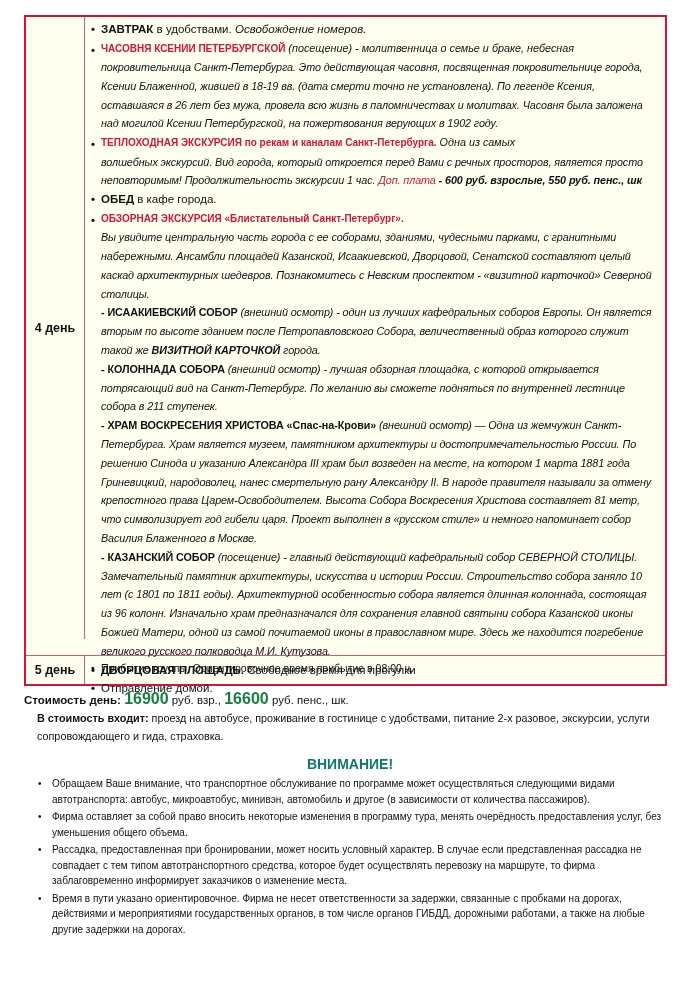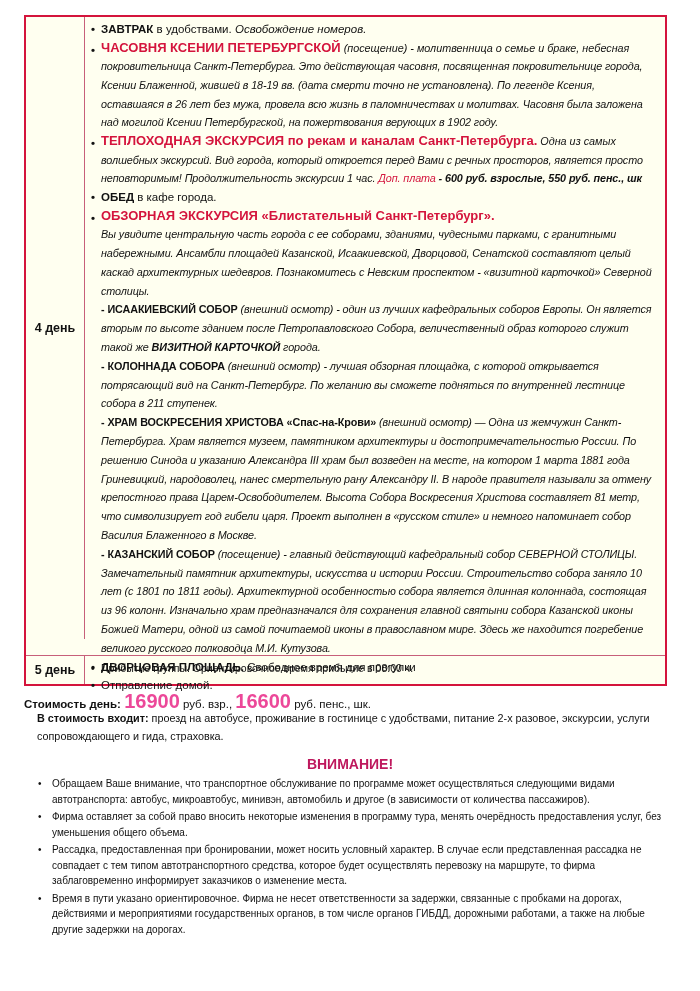--- a/index.html
+++ b/index.html
@@ -13,29 +13,29 @@
   .row-day4 { top: 0; height: 638px; }
   .row-day5 { top: 638px; height: 45px; border-bottom: none; }
   .day-cell { position: absolute; left: 0; top: 0; bottom: 16px; width: 58px; border-right: 1px solid #c7607a; display: flex; align-items: center; justify-content: center; font-weight: bold; font-size: 12.5px; }
   .content-cell { position: absolute; left: 59px; top: 0; right: 0; bottom: 0; padding: 3px 6px 0 6px; box-sizing: border-box; }
   .item { position: relative; padding-left: 10px; font-size: 11.5px; line-height: 18.5px; }
   .item::before { content: "•"; position: absolute; left: 0; top: 0; font-weight: bold; }
   .item.big::before { top: 2px; }
   .b { font-weight: bold; }
   .i { font-style: italic; }
   .red { color: #d4143c; }
-  .head-red { color: #d4143c; font-weight: bold; font-size: 13px; }
+  .head-red { color: #d4143c; font-weight: bold; font-size: 10px; }
   .desc { font-style: italic; font-size: 10.8px; line-height: 18.8px; padding-left: 10px; letter-spacing: -0.1px; }
   .sub { font-size: 10.8px; line-height: 18.8px; padding-left: 10px; letter-spacing: -0.1px; }
   .item.plain { font-size: 11.5px; }
   .day5-item { font-size: 10.5px; line-height: 26px; }
   .cost { position: absolute; left: 24px; top: 690px; font-size: 11.5px; }
-  .cost .num { color: #ec4899; font-weight: bold; font-size: 20px; }
+  .cost .num { color: #15803d; font-weight: bold; font-size: 16px; }
   .includes { position: absolute; left: 24px; top: 710px; width: 640px; font-size: 10.8px; line-height: 17.5px; margin-left: 13px; }
-  .attention-title { position: absolute; left: 0; right: 0; top: 756px; text-align: center; color: #be185d; font-weight: bold; font-size: 14px; }
+  .attention-title { position: absolute; left: 0; right: 0; top: 756px; text-align: center; color: #0f766e; font-weight: bold; font-size: 14px; }
   .notes { position: absolute; left: 38px; top: 776px; width: 640px; margin: 0; padding: 0; list-style: none; }
   .notes li { position: relative; padding-left: 14px; font-size: 10px; line-height: 15.5px; margin-bottom: 2px; }
   .notes li::before { content: "•"; position: absolute; left: 0; top: 0; }
 </style>
 </head>
 <body>
 
 <div class="program-table">
   <div class="row row-day4">
     <div class="day-cell">4 день</div>

